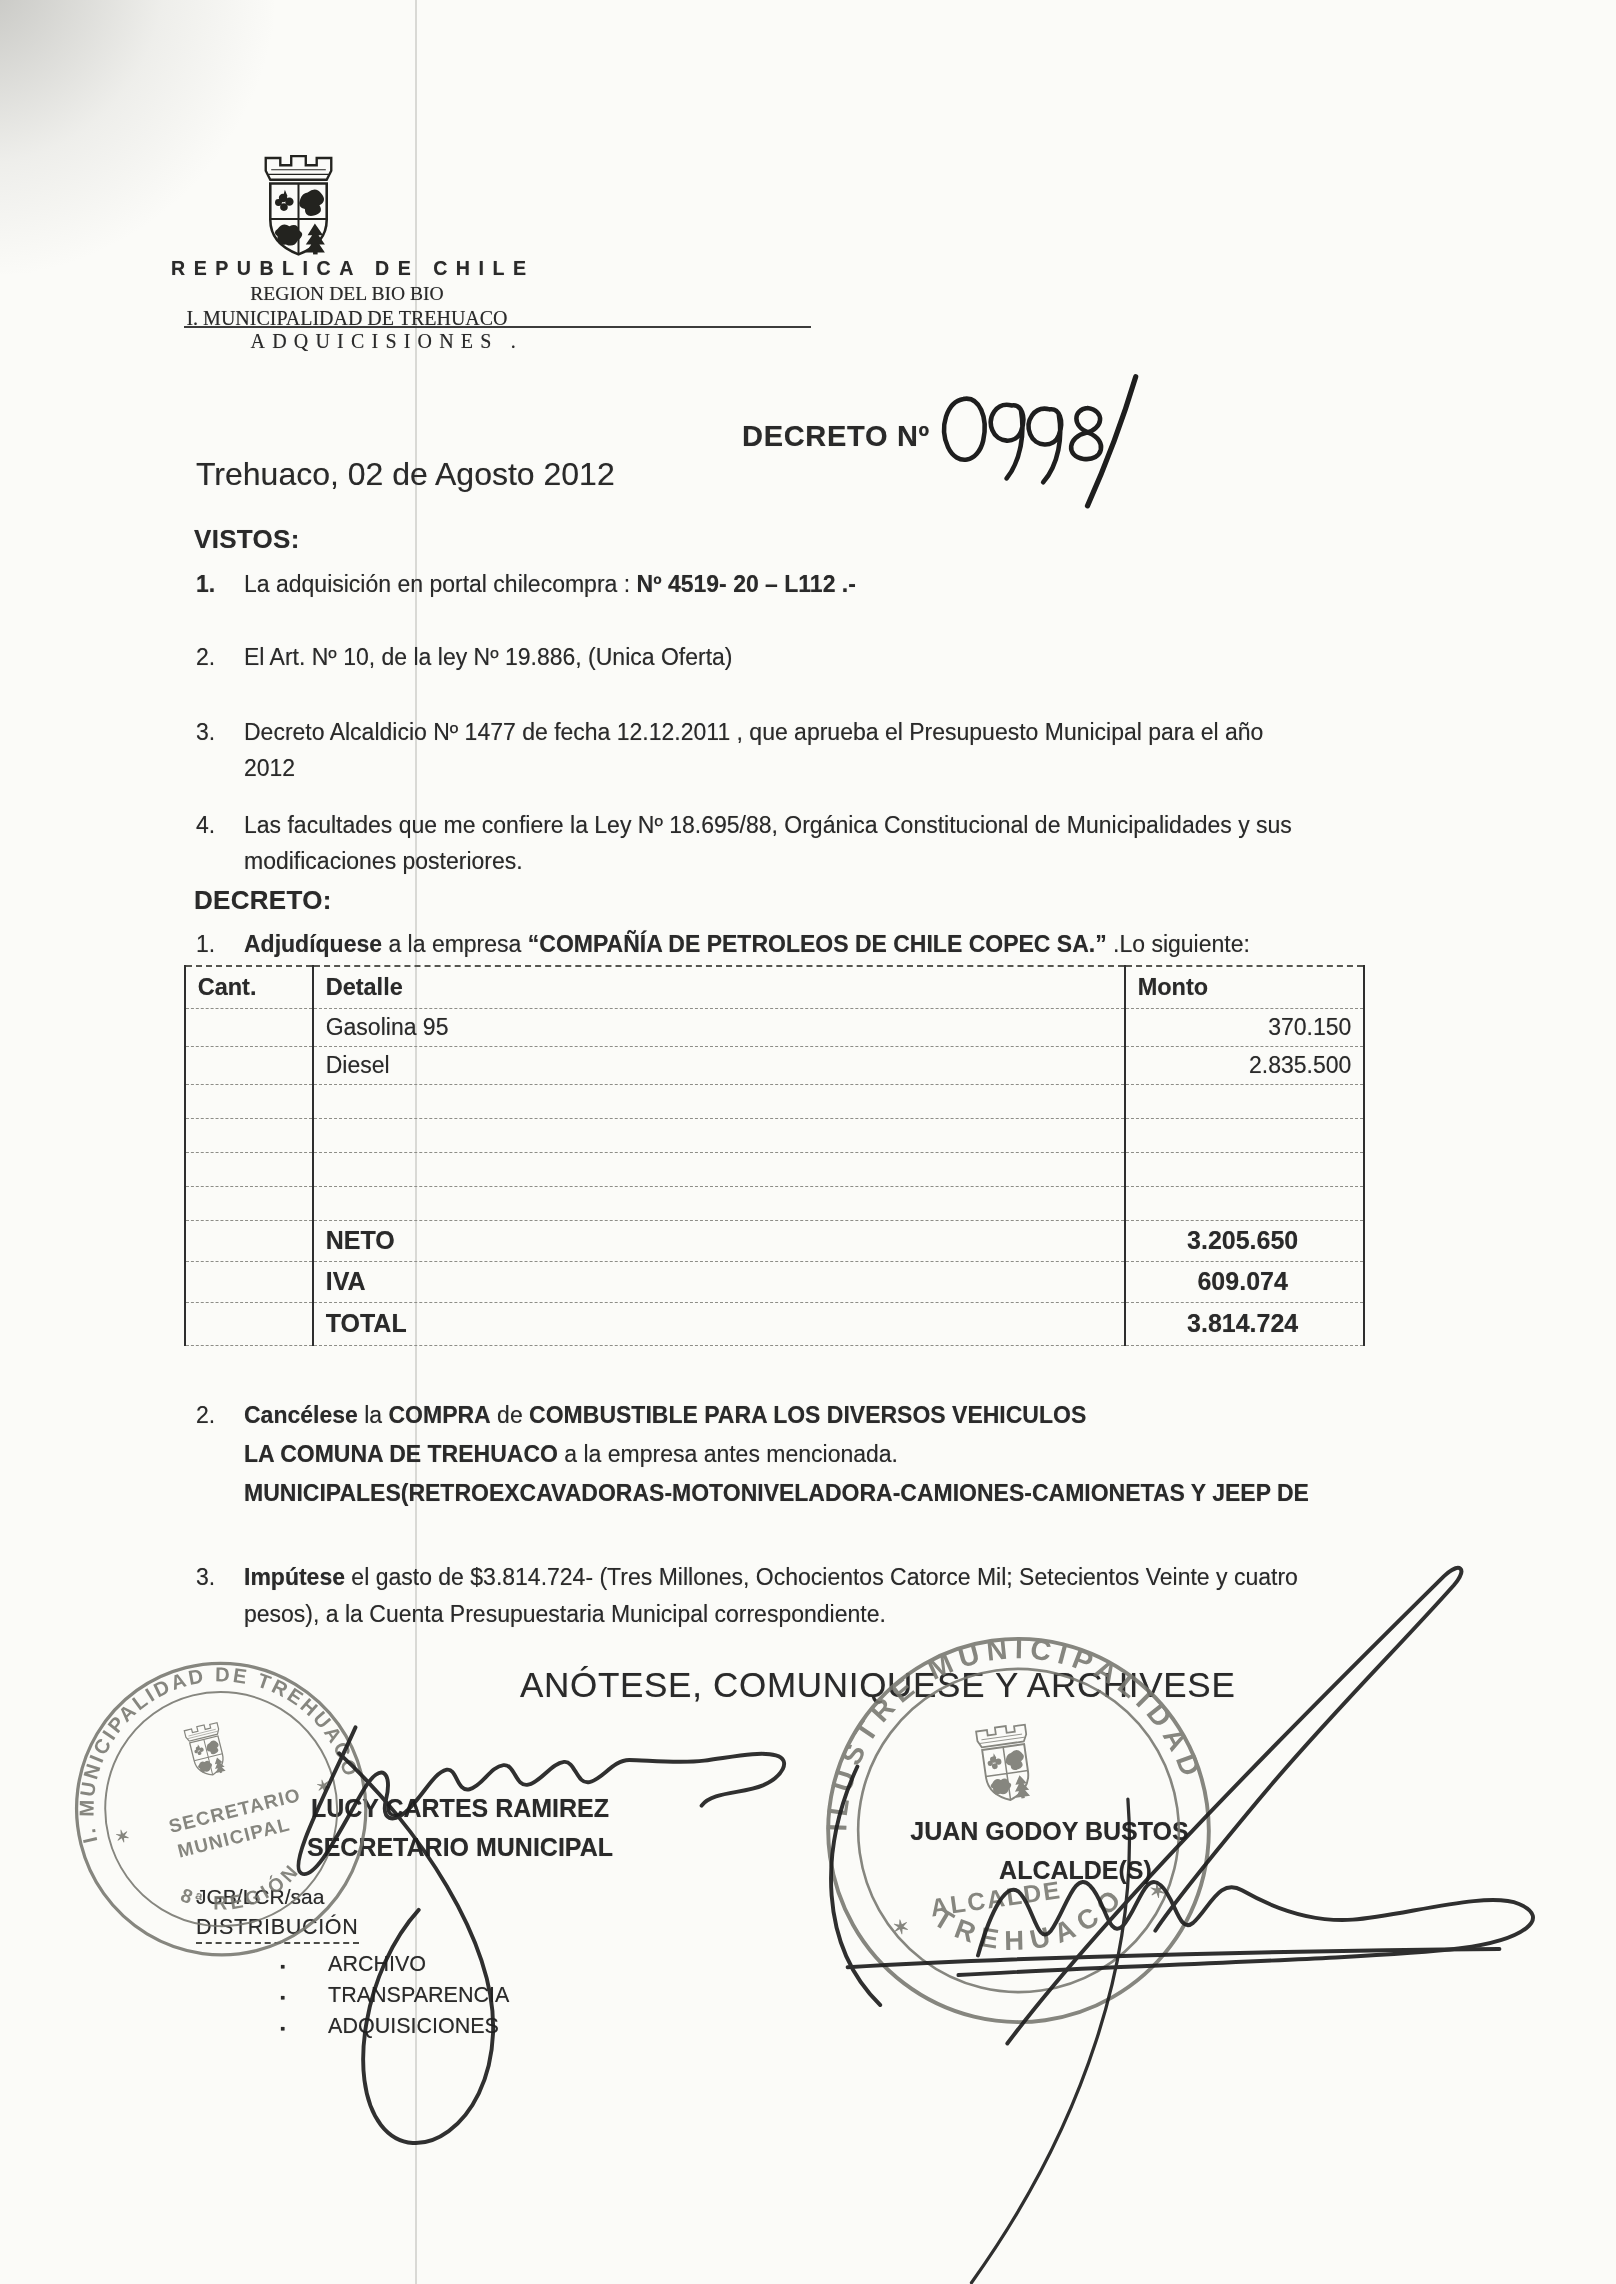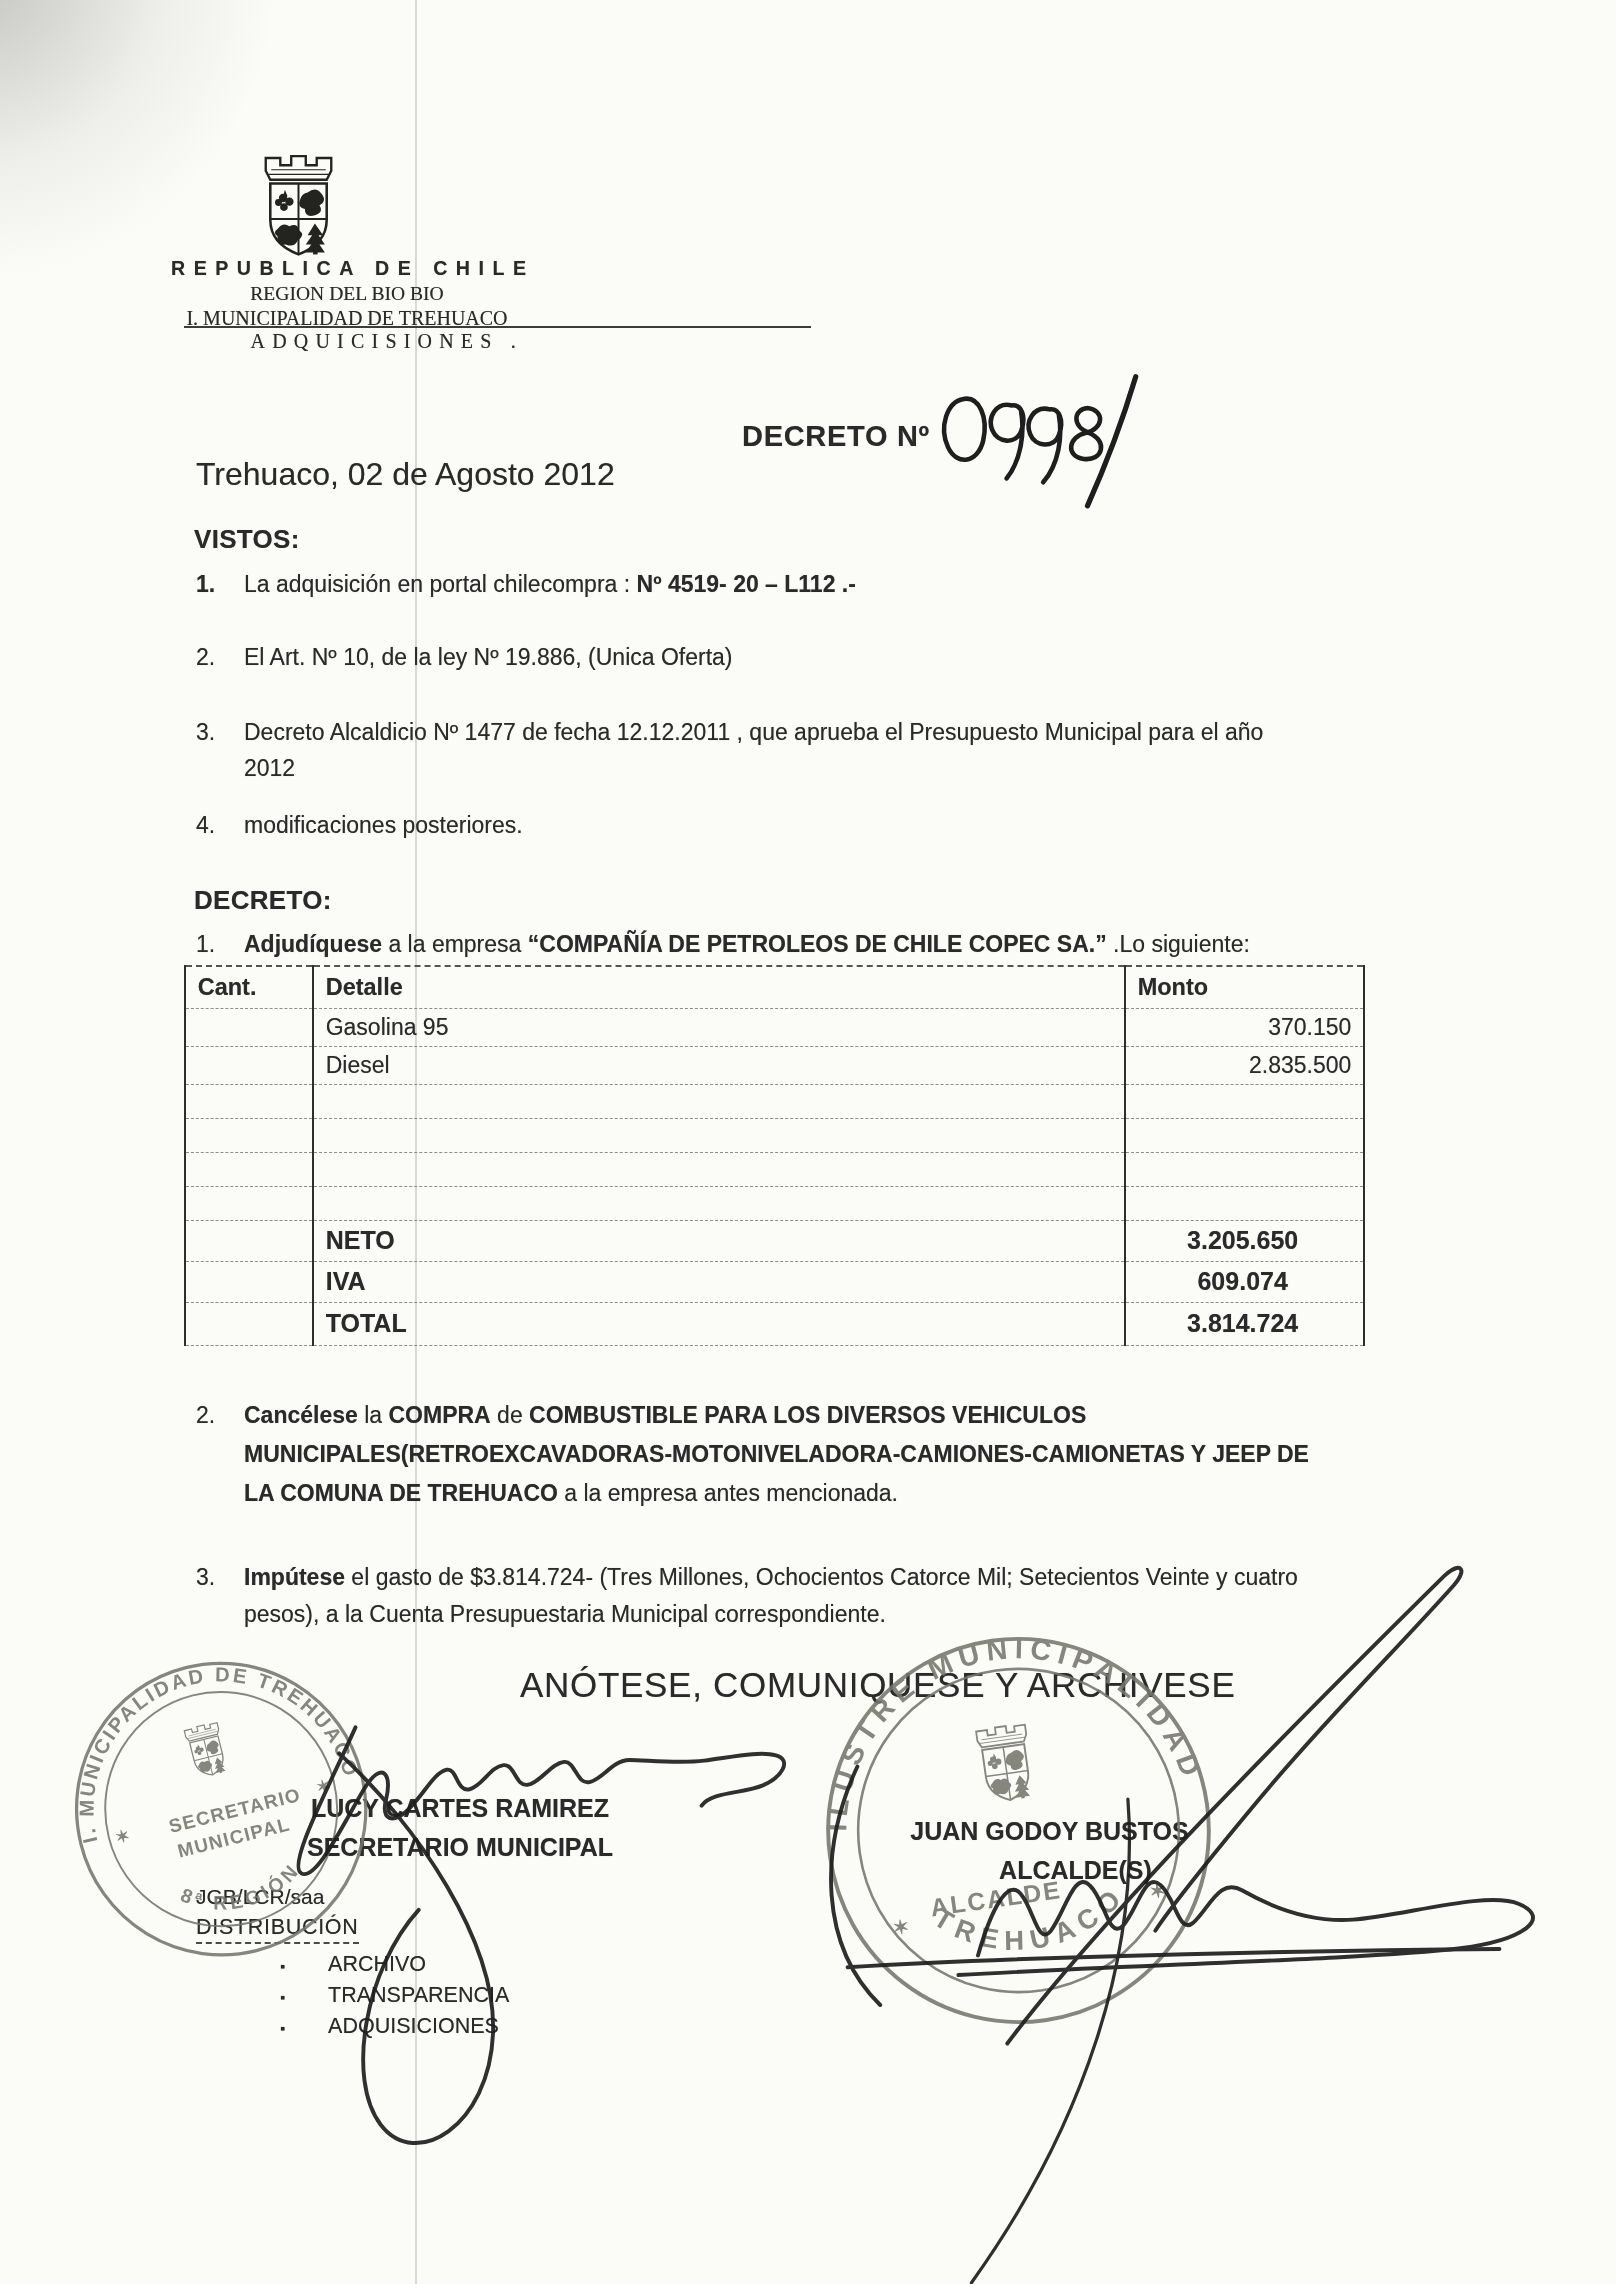--- a/index.html
+++ b/index.html
@@ -122,20 +122,21 @@
     <span class="num">3.</span>
     <div class="itx">
       <div><span>Decreto Alcaldicio Nº  1477  de fecha  12.12.2011 , que aprueba el Presupuesto Municipal para el año</span></div>
       <div><span>2012</span></div>
     </div>
   </div>
 
   <div class="abs li scan-text" style="left:196px; top:807px; width:1278px;">
     <span class="num">4.</span>
     <div class="itx">
+      <div><span>Las facultades que me confiere la Ley Nº 18.695/88, Orgánica Constitucional de Municipalidades y sus</span></div>
       <div><span>modificaciones posteriores.</span></div>
     </div>
   </div>
 
   <div class="abs sec-title scan-text" style="left:194px; top:885px;">DECRETO:</div>
 
   <div class="abs li scan-text" style="left:196px; top:926px; width:1278px;">
     <span class="num">1.</span>
     <div class="itx">
         <div>
@@ -203,24 +204,24 @@
     </tr>
   </tbody>
     </table>
 
   <div class="abs li scan-text" style="left:196px; top:1396px; width:1291px; line-height:39px;">
     <span class="num">2.</span>
     <div class="itx">
       <div>
         <span class="b">Cancélese</span><span> la </span><span class="b">COMPRA</span><span> de </span><span class="b">COMBUSTIBLE PARA LOS DIVERSOS VEHICULOS</span>
       </div>
-      <div><span class="b">MUNICIPALES(RETROEXCAVADORAS-MOTONIVELADORA-CAMIONES-CAMIONETAS Y JEEP DE</span></div>
       <div>
         <span class="b">LA COMUNA DE TREHUACO</span><span> a la empresa antes mencionada.</span>
       </div>
+      <div><span class="b">MUNICIPALES(RETROEXCAVADORAS-MOTONIVELADORA-CAMIONES-CAMIONETAS Y JEEP DE</span></div>
     </div>
   </div>
 
   <div class="abs li scan-text" style="left:196px; top:1559px; width:1291px; line-height:37px;">
     <span class="num">3.</span>
     <div class="itx">
       <div>
         <span class="b">Impútese</span><span> el gasto de $3.814.724- (Tres Millones, Ochocientos Catorce Mil; Setecientos Veinte y cuatro</span>
       </div>
       <div><span>pesos), a la Cuenta Presupuestaria Municipal  correspondiente.</span></div>

